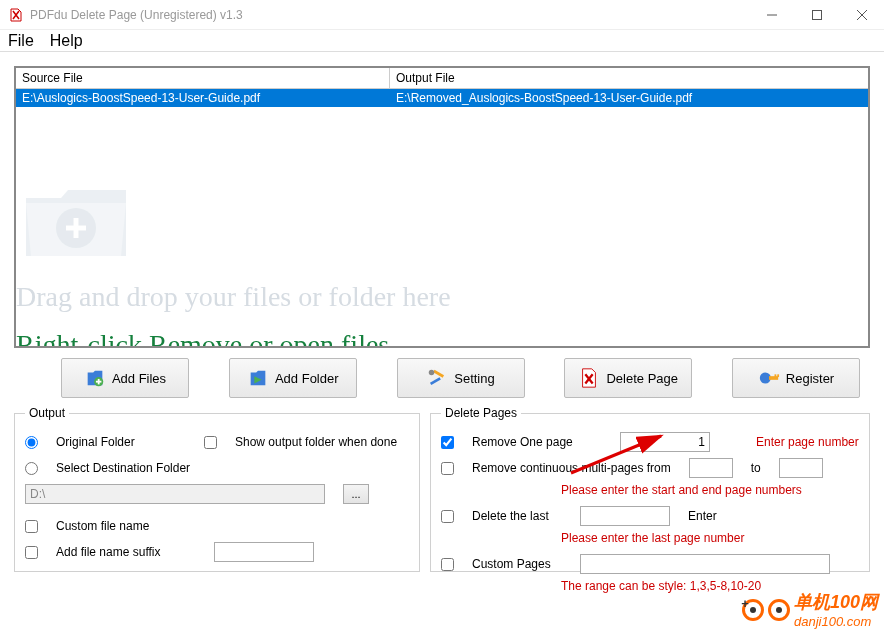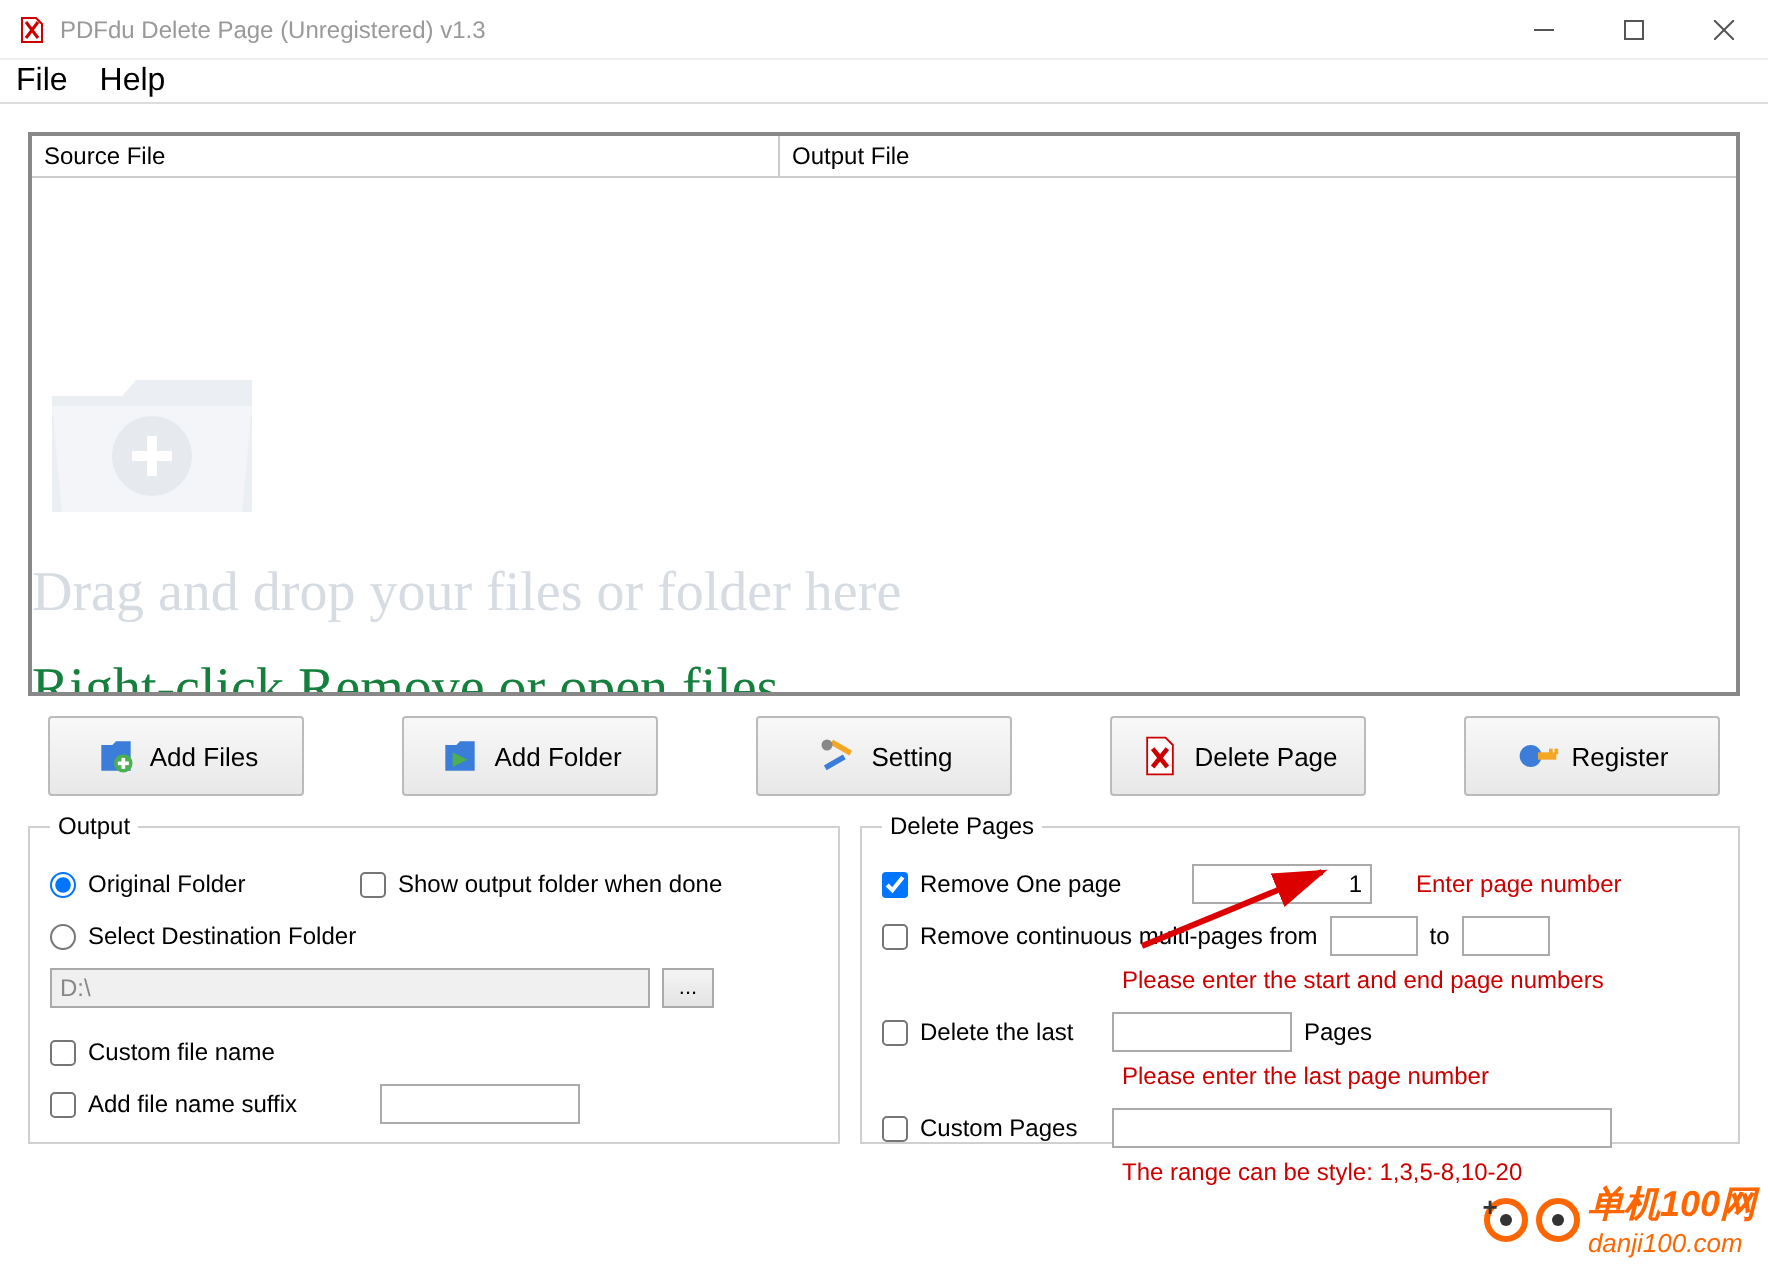--- a/index.html
+++ b/index.html
@@ -25,33 +25,33 @@
 .file-row .cell { padding: 2px 6px; height: 18px; display: flex; align-items: center; }
 .file-row .cell.src { width: 374px; }
 .file-row .cell.out { flex: 1; }
 
 .drop-watermark { position: absolute; left: 0; right: 0; top: 100px; text-align: left; pointer-events: none; }
 .drop-watermark .folder-ic { width: 120px; height: 100px; margin: 0 auto 10px; opacity: 0.35; }
 .drop-watermark .line1 { font-family: Georgia, serif; font-size: 28px; color: #d6dce2; font-weight: 400; }
 .drop-watermark .line2 { font-family: Georgia, serif; font-size: 28px; color: #15803d; font-weight: 400; margin-top: 16px; }
 
 .toolbar-row { display: flex; gap: 0; margin: 10px 0 8px; justify-content: space-between; padding: 0 10px; }
-.big-btn { width: 128px; height: 40px; border: 1px solid #bbb; background: linear-gradient(#f8f8f8,#e8e8e8); display: flex; align-items: center; justify-content: center; gap: 6px; cursor: default; border-radius: 2px; }
+.big-btn { width: 128px; height: 40px; border: 1px solid #bbb; background: linear-gradient(#f8f8f8,#e8e8e8); display: flex; align-items: center; justify-content: center; gap: 6px; cursor: default; border-radius: 2px; margin-left: 37px; }
 .big-btn .ic { width: 22px; height: 22px; }
 .big-btn span { font-size: 13px; }
 
 .lower { display: flex; gap: 10px; }
 
 fieldset { border: 1px solid #d0d0d0; padding: 6px 10px 10px; }
 legend { font-size: 12px; padding: 0 4px; }
 
 .output-fs { width: 406px; height: 166px; }
 .delete-fs { flex: 1; height: 166px; position: relative; }
 
-.row { display: flex; align-items: center; gap: 6px; margin-top: 6px; min-height: 20px; }
+.row { display: flex; align-items: center; gap: 18px; margin-top: 6px; min-height: 20px; }
 .chk, .rad { width: 13px; height: 13px; }
 input.txt { height: 20px; border: 1px solid #aaa; padding: 0 4px; font-size: 12px; background: #fff; }
 input.txt.disabled { background: #f0f0f0; color: #888; }
 .sm-btn { width: 26px; height: 20px; border: 1px solid #aaa; background: linear-gradient(#f4f4f4,#e4e4e4); font-size: 11px; }
 
 .red-hint { color: #cc0000; font-size: 12px; }
 
 .arrow-overlay { position: absolute; pointer-events: none; }
 
 .brand { position: absolute; right: 6px; bottom: 4px; display: flex; align-items: center; gap: 4px; font-style: italic; }
@@ -95,20 +95,24 @@
   <div class="menu-item">Help</div>
 </div>
 
 <div class="content">
 
   <div class="file-panel">
     <div class="file-header">
       <div class="col src">Source File</div>
       <div class="col out">Output File</div>
     </div>
+    <div class="file-row">
+      <div class="cell src">E:\Auslogics-BoostSpeed-13-User-Guide.pdf</div>
+      <div class="cell out">E:\Removed_Auslogics-BoostSpeed-13-User-Guide.pdf</div>
+    </div>
     <div class="drop-watermark">
       <svg class="folder-ic" viewBox="0 0 120 100">
         <path d="M10 30 L45 30 L52 22 L110 22 L110 88 L10 88 Z" fill="#c8d4df"></path>
         <path d="M10 35 L110 35 L105 88 L15 88 Z" fill="#dde5ec"></path>
         <circle cx="60" cy="60" r="20" fill="#b8c6d2"></circle>
         <line x1="60" y1="50" x2="60" y2="70" stroke="#fff" stroke-width="5"></line>
         <line x1="50" y1="60" x2="70" y2="60" stroke="#fff" stroke-width="5"></line>
       </svg>
       <div class="line1">Drag and drop your files or folder here</div>
       <div class="line2">Right-click Remove or open files</div>
@@ -206,21 +210,21 @@
         <input class="txt" style="width: 44px;">
       </div>
       <div class="row" style="margin-top:2px;padding-left:120px;">
         <span class="red-hint">Please enter the start and end page numbers</span>
       </div>
 
       <div class="row">
         <input type="checkbox" class="chk" style="">
         <span style="width:90px;">Delete the last</span>
         <input class="txt" style="width: 90px;">
-        <span>Pages</span>
+        <span>Enter</span>
       </div>
       <div class="row" style="margin-top:2px;padding-left:120px;">
         <span class="red-hint">Please enter the last page number</span>
       </div>
 
       <div class="row">
         <input type="checkbox" class="chk" style="">
         <span style="width:90px;">Custom Pages</span>
         <input class="txt" style="width: 250px;">
       </div>

